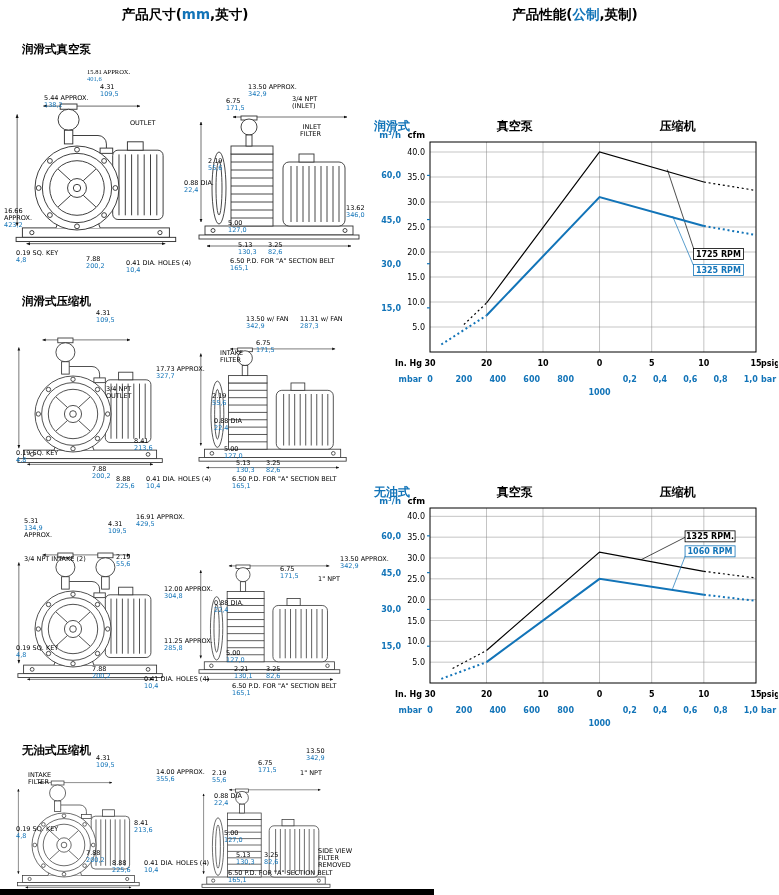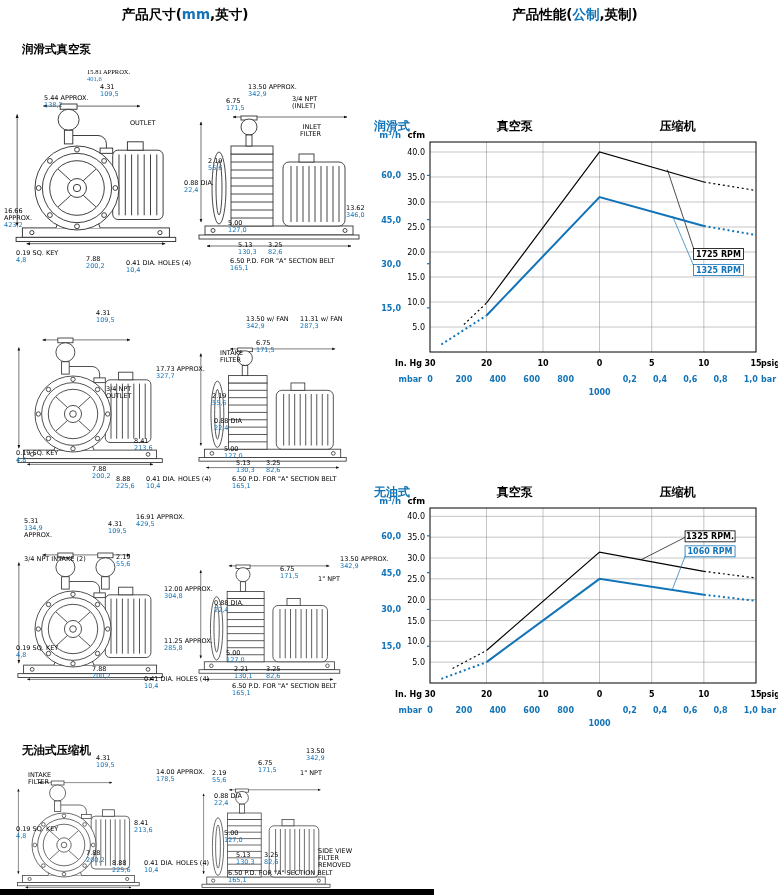--- a/index.html
+++ b/index.html
@@ -167,20 +167,21 @@
         <div class="in">3.25</div>
         <div class="mm">82,6</div>
       </div>
       <div class="dim-label" style="left: 226px; top: 220px;">
         <div class="in">6.50 P.D. FOR "A" SECTION BELT</div>
         <div class="mm">165,1</div>
       </div>
     </div>
 
   <div class="sec" style="top:290px;height:207px">
+    <h3>润滑式压缩机</h3>
     <svg class="art" width="380" height="190">
       <use href="#fv" transform="translate(12,32) scale(0.95)"></use>
       <use href="#sv" transform="translate(195,42) scale(0.92)"></use>
     </svg>
   <div class="dim-label" style="left: 92px; top: 20px;">
         <div class="in">4.31</div>
         <div class="mm">109,5</div>
       </div>
       <div class="dim-label" style="left: 242px; top: 26px;">
         <div class="in">13.50 w/ FAN</div>
@@ -344,21 +345,21 @@
   <div class="dim-label" style="left: 92px; top: 16px;">
         <div class="in">4.31</div>
         <div class="mm">109,5</div>
       </div>
       <div class="dim-label" style="left: 24px; top: 33px;">
         <div class="in">INTAKE</div>
         <div class="in">FILTER</div>
       </div>
       <div class="dim-label" style="left: 152px; top: 30px;">
         <div class="in">14.00 APPROX.</div>
-        <div class="mm">178,5</div>
+        <div class="mm">355,6</div>
       </div>
       <div class="dim-label" style="left: 302px; top: 9px;">
         <div class="in">13.50</div>
         <div class="mm">342,9</div>
       </div>
       <div class="dim-label" style="left: 254px; top: 21px;">
         <div class="in">6.75</div>
         <div class="mm">171,5</div>
       </div>
       <div class="dim-label" style="left: 296px; top: 31px;">

